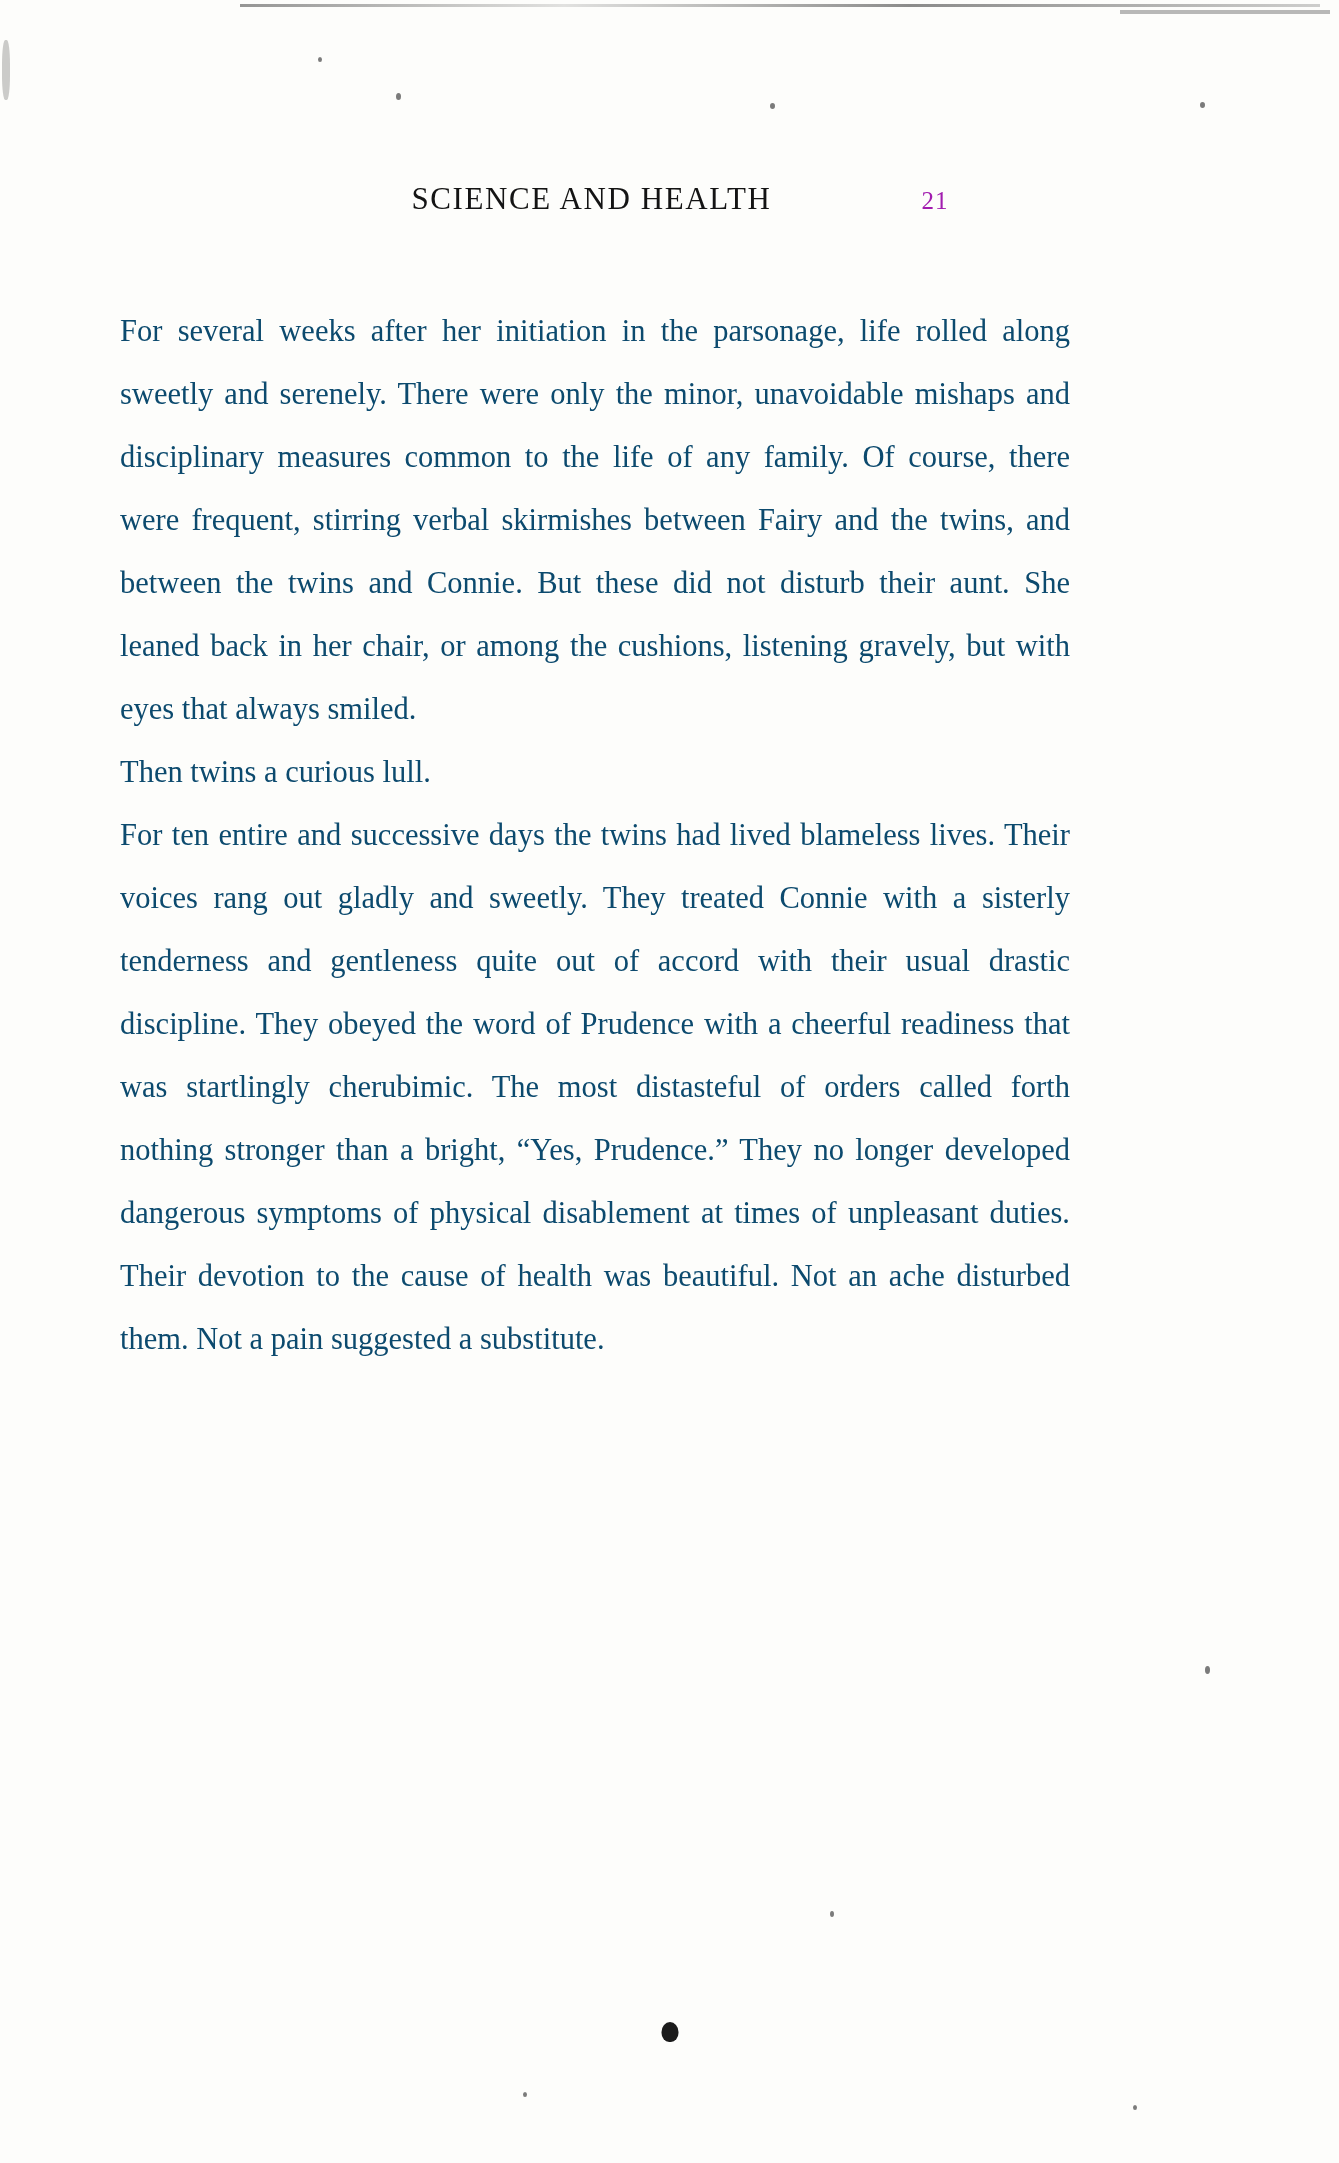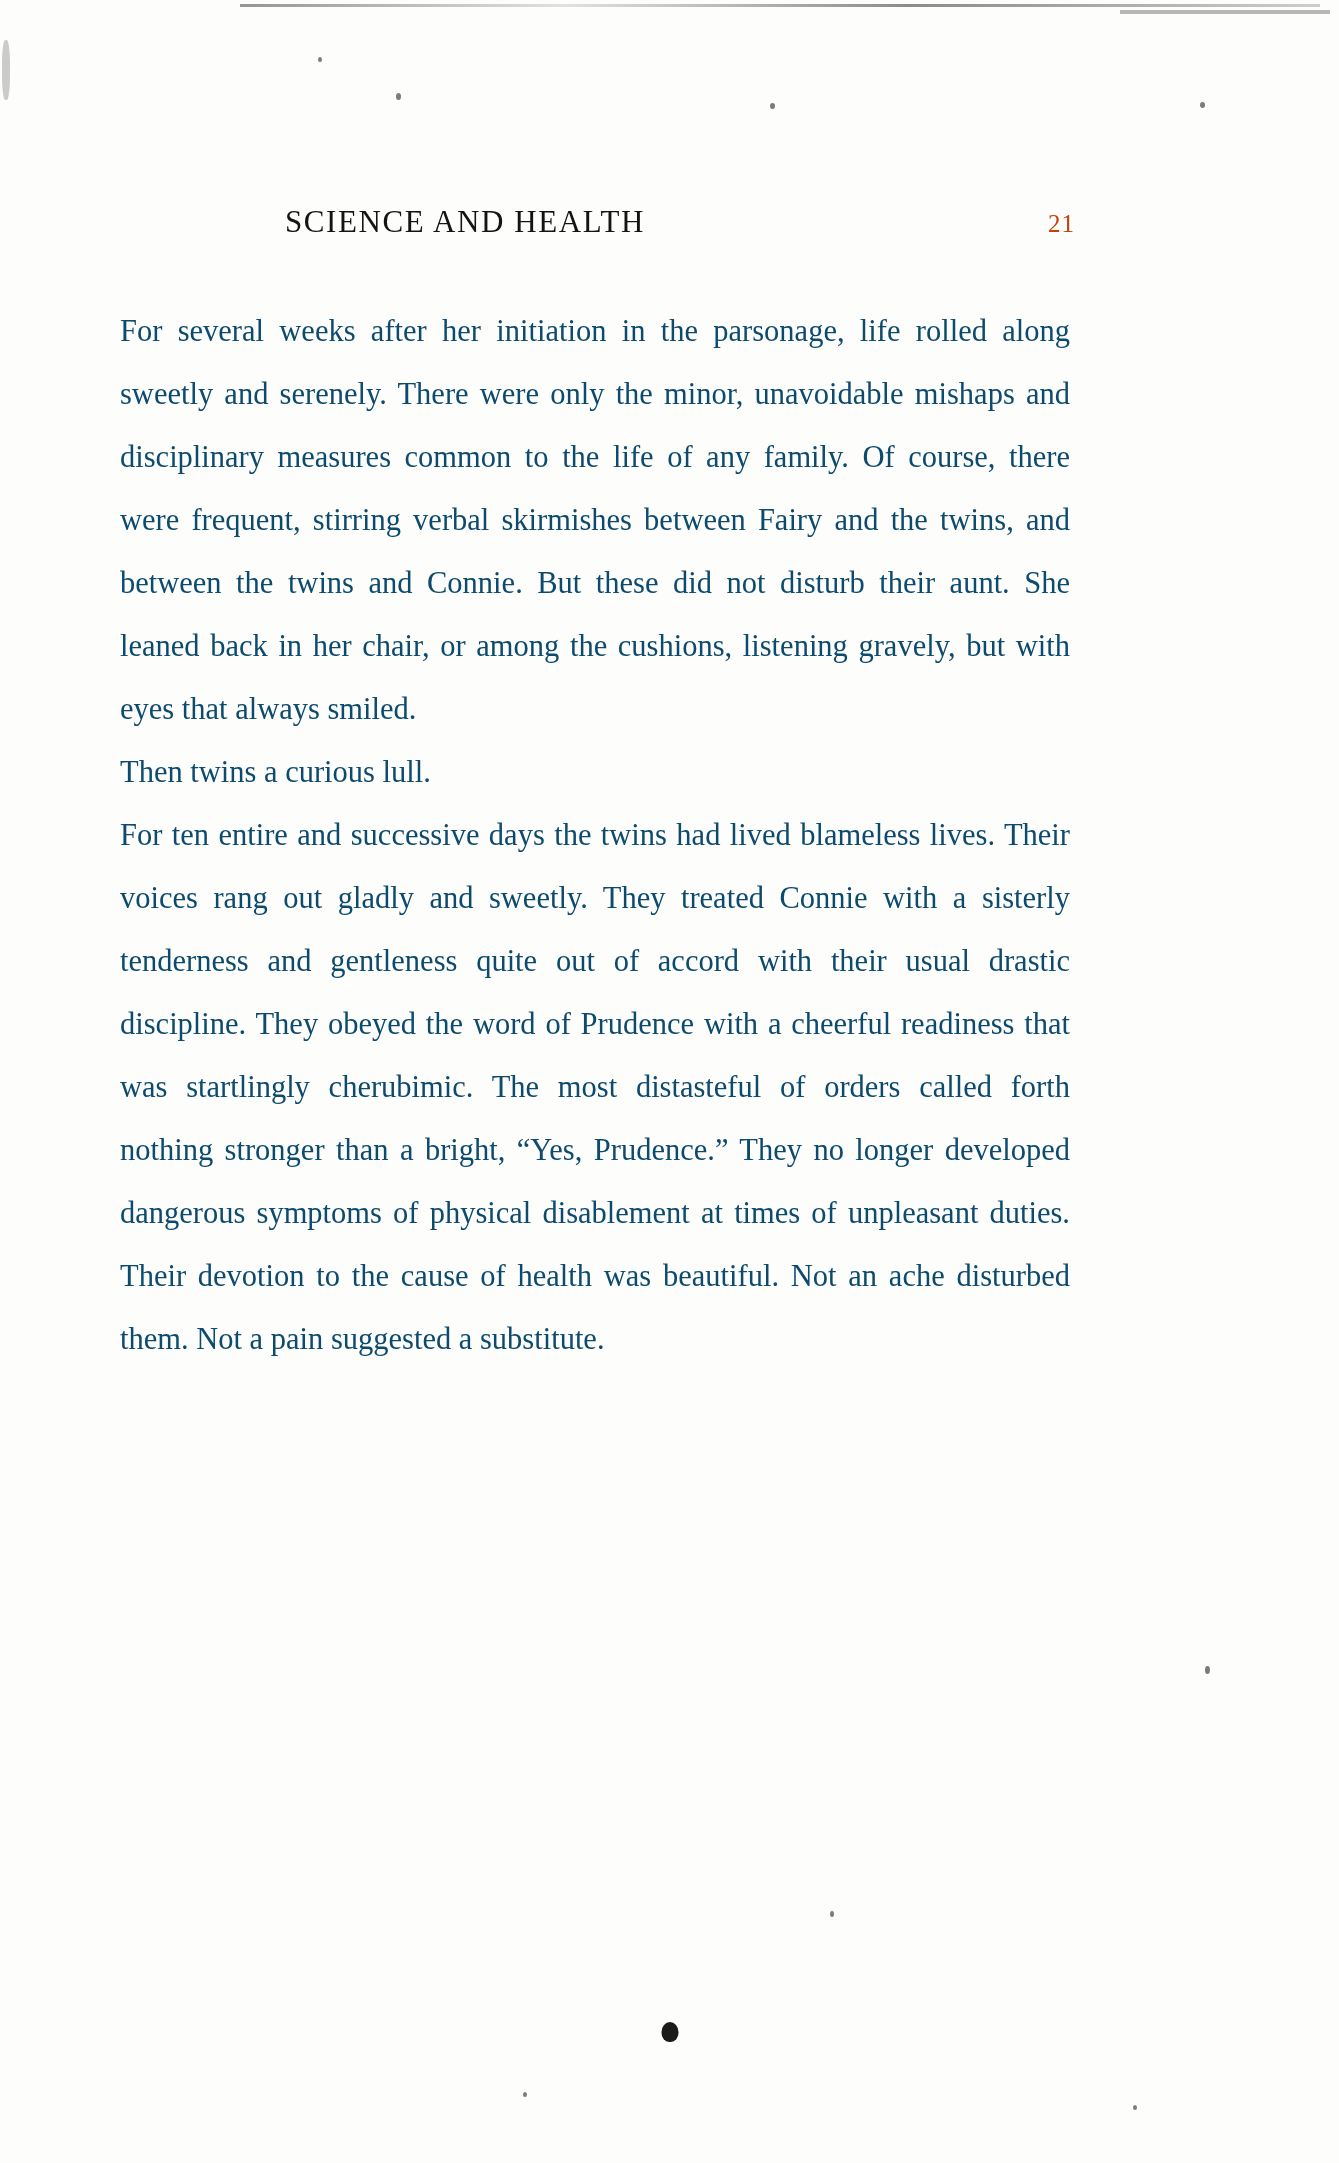--- a/index.html
+++ b/index.html
@@ -63,38 +63,38 @@
   .content {
     position: absolute;
     left: 0;
     top: 0;
     width: 1339px;
   }
 
   .header {
     position: absolute;
     left: 285px;
-    top: 204px;
+    top: 181px;
     width: 790px;
     display: flex;
     align-items: baseline;
-    justify-content: space-between;
+    justify-content: center;
   }
   .header-title {
     font-size: 31px;
     letter-spacing: 1.6px;
     font-weight: 400;
     color: #141414;
     white-space: nowrap;
   }
   .header-page {
     font-size: 25px;
     letter-spacing: 1px;
     margin-left: 150px;
-    color: #c2410c;
+    color: #a21caf;
   }
 
   .body-text {
     position: absolute;
     left: 120px;
     top: 300px;
     width: 950px;
     font-size: 30.5px;
     line-height: 63px;
     color: #0c4a6e;

